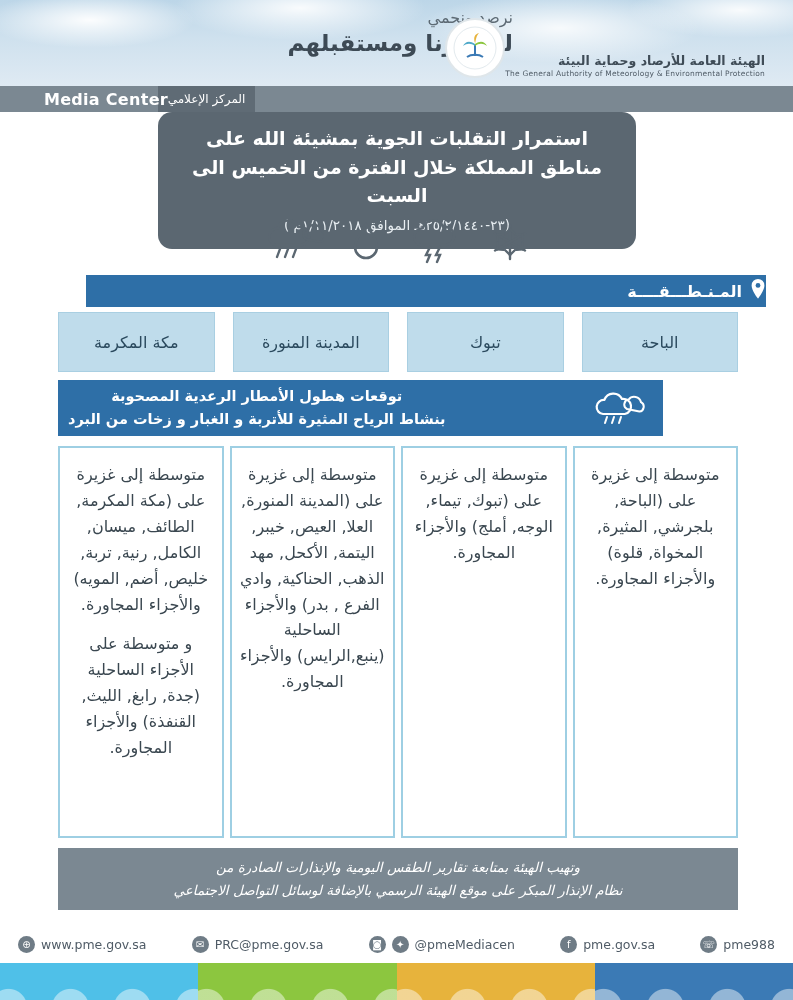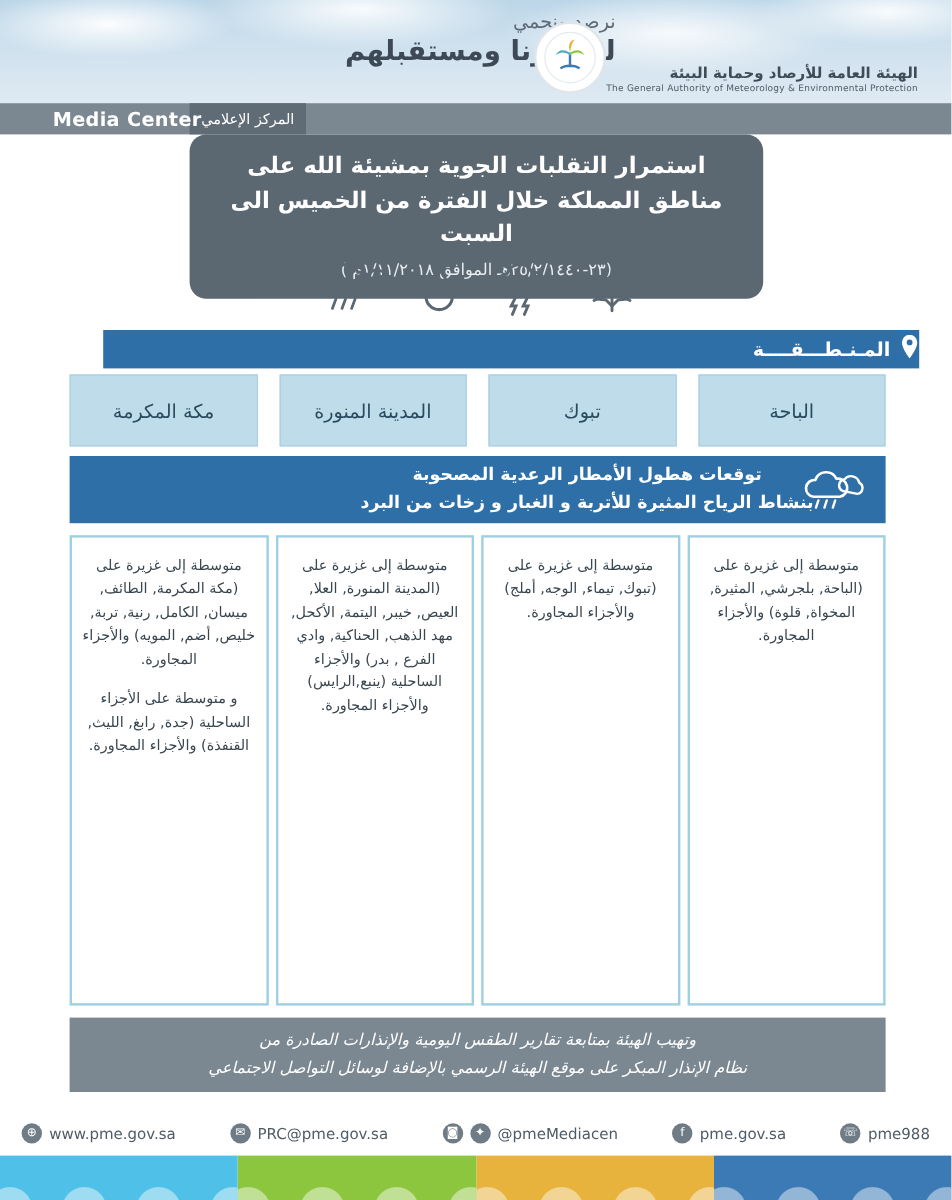--- a/index.html
+++ b/index.html
@@ -86,37 +86,37 @@
     display:flex;flex-direction:row-reverse;gap:18px;
   }
   .rcell{
     flex:1;background:#bfdceb;border:1px solid #a9cfe2;
     display:flex;align-items:center;justify-content:center;
     font-size:16px;color:#2b4a5e;
   }
 
   
   .banner{
-    position:absolute;left:58px;top:380px;width:680px;height:56px;
+    position:absolute;left:58px;top:380px;width:605px;height:56px;
     background:#2e6fa7;color:#ffffff;
-    display:flex;align-items:center;justify-content:flex-start;
+    display:flex;align-items:center;justify-content:flex-end;
     text-align:center;font-size:14.5px;line-height:1.6;font-weight:bold;
     padding:0 60px 0 10px;box-sizing:border-box;
   }
   .banner-icon{position:absolute;right:18px;top:12px;color:#ffffff;}
 
   
   .details{
     position:absolute;left:58px;top:446px;width:680px;height:392px;
     display:flex;flex-direction:row-reverse;gap:6px;
   }
   .dcell{
     flex:1;background:#ffffff;border:2px solid #9ecfe3;
     padding:14px 8px;box-sizing:border-box;
-    font-size:12px;line-height:1.62;color:#3a4750;text-align:center;
+    font-size:16px;line-height:1.62;color:#3a4750;text-align:center;
   }
   .dcell p{margin:0;}
   .dcell p + p{margin-top:14px;}
 
   
   .note{
     position:absolute;left:58px;top:848px;width:680px;height:62px;
     background:#7b8892;color:#ffffff;text-align:center;
     display:flex;flex-direction:column;align-items:center;justify-content:center;
     font-size:13.5px;line-height:1.7;padding:0 14px;box-sizing:border-box;font-style:italic;

